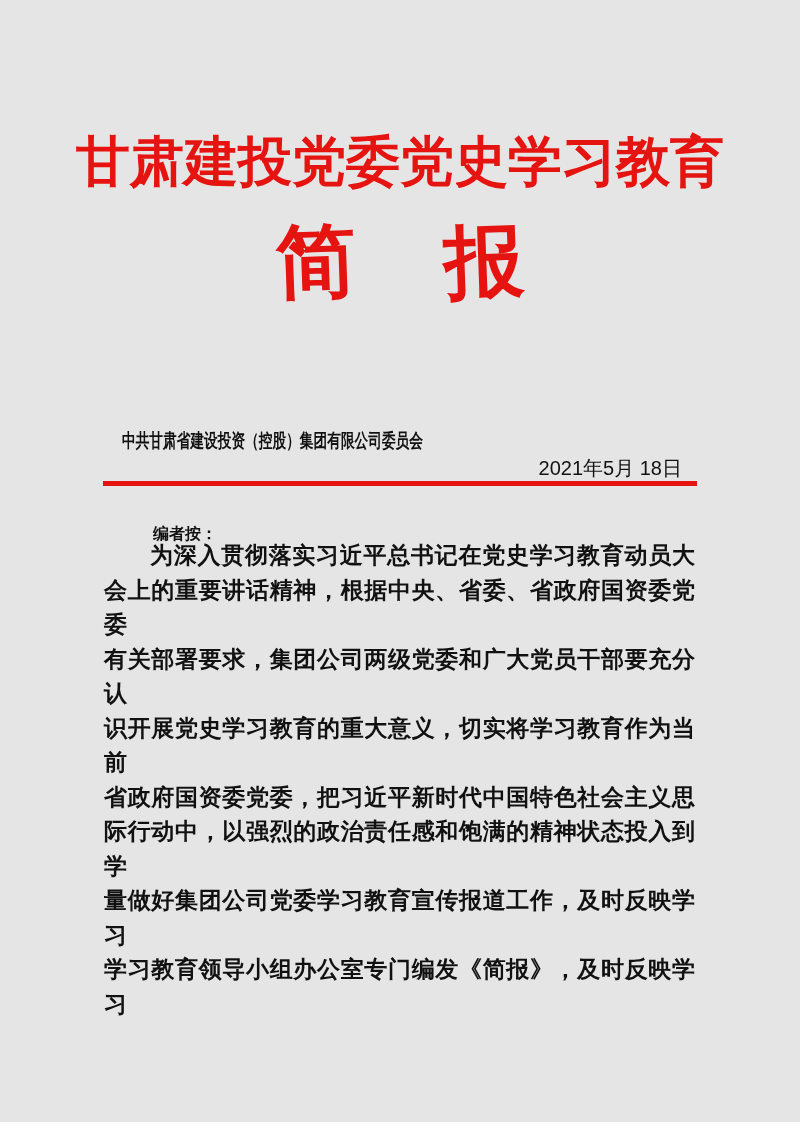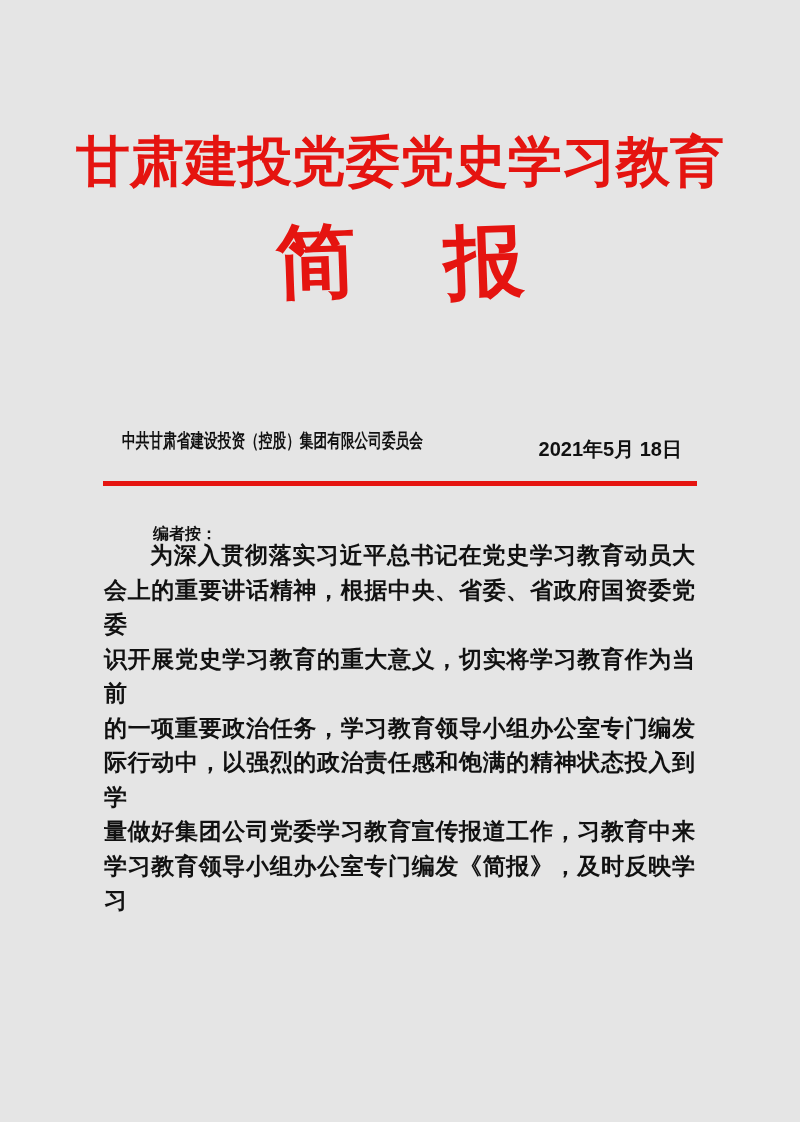--- a/index.html
+++ b/index.html
@@ -60,23 +60,23 @@
   }
   .office {
     position:absolute; top:454px; left:122px; width:296px;
     font-weight:700;
     font-size:21px;
     text-align:justify;
     text-align-last:justify;
     color:#111111;
   }
   .date {
-    position:absolute; top:436px; right:118px;
+    position:absolute; top:455px; right:118px;
     font-family:"Liberation Sans","DejaVu Sans",sans-serif;
-    font-weight:700;
+    font-weight:400;
     font-size:20px;
     white-space:nowrap;
     color:#111111;
   }
 
   
   .rule {
     position:absolute; top:481px; left:103px;
     width:594px; height:5px;
     background:var(--accent-red,#e51410);
@@ -123,20 +123,21 @@
 
   <div class="date">2021年5月 18日</div>
 
   <div class="rule"></div>
 
   <div class="editor-label">编者按：</div>
 
   <div class="body">
       <div class="body-line first">为深入贯彻落实习近平总书记在党史学习教育动员大</div>
       <div class="body-line">会上的重要讲话精神，根据中央、省委、省政府国资委党委</div>
+      <div class="body-line">有关部署要求，集团公司两级党委和广大党员干部要充分认</div>
       <div class="body-line">识开展党史学习教育的重大意义，切实将学习教育作为当前</div>
-      <div class="body-line">的一项重要政治任务，学习教育领导小组办公室专门编发</div>
+      <div class="body-line">省政府国资委党委，把习近平新时代中国特色社会主义思</div>
       <div class="body-line">际行动中，以强烈的政治责任感和饱满的精神状态投入到学</div>
-      <div class="body-line">量做好集团公司党委学习教育宣传报道工作，习教育中来</div>
+      <div class="body-line">量做好集团公司党委学习教育宣传报道工作，及时反映学习</div>
       <div class="body-line">学习教育领导小组办公室专门编发《简报》，及时反映学习</div>
     </div>
 
 </div>
 
 </body></html>

